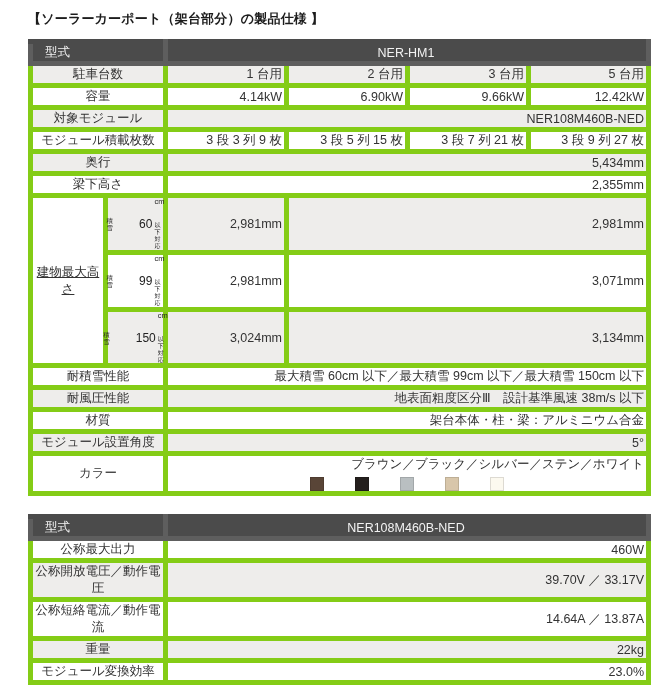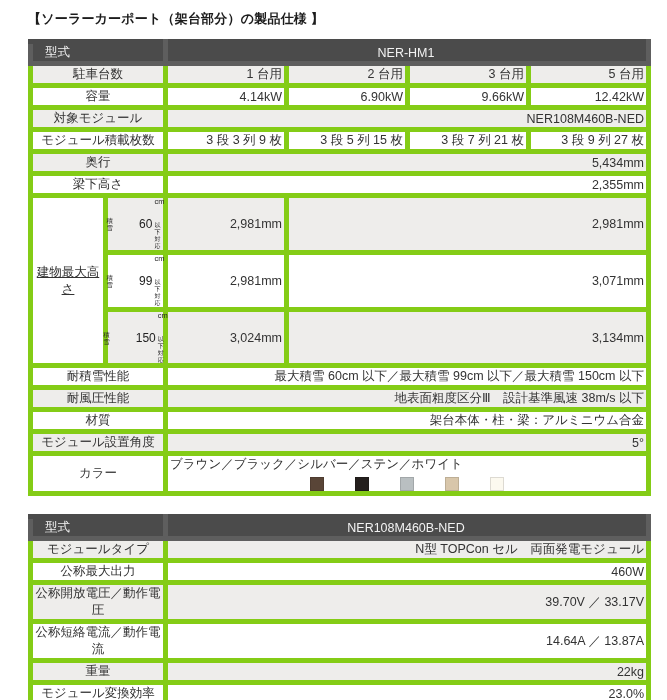--- a/index.html
+++ b/index.html
@@ -42,21 +42,21 @@
   .badge .stack{
     display:inline-block;width:7px;font-size:6.5px;line-height:1.08;
     word-break:break-all;text-align:center;color:#222;
   }
   .badge .num{font-size:12px;color:#222;margin-left:24px;}
   .badge .sub{display:flex;flex-direction:column;align-items:flex-start;gap:16px;}
   .badge .sub .cm{font-size:7.5px;line-height:1.1;color:#222;}
   .badge .sub .note{font-size:6px;line-height:1.15;color:#222;}
   
   td.color-cell{padding:7px 6px 8px 6px;height:auto;}
-  .color-names{text-align:left;font-size:12.5px;}
+  .color-names{text-align:right;font-size:12.5px;}
   .swatch-row{display:flex;justify-content:center;gap:31px;margin-top:4px;}
   .swatch{
     width:14px;height:14px;
     border:1px solid rgba(0,0,0,0.12);
     box-sizing:border-box;
   }
 </style>
 </head>
 <body>
 
@@ -189,24 +189,20 @@
   <table class="spec">
     <colgroup>
       <col style="width:135px">
         <col style="width:483px">
     </colgroup>
     <tbody>
         <tr class="head">
       <th>型式</th>
       <th class="center">NER108M460B-NED</th>
     </tr>
-    <tr class="alt">
-      <td class="label">モジュールタイプ</td>
-      <td class="val">N型 TOPCon セル　両面発電モジュール</td>
-    </tr>
     <tr>
       <td class="label">公称最大出力</td>
       <td class="val">460W</td>
     </tr>
     <tr class="alt">
       <td class="label">公称開放電圧／動作電圧</td>
       <td class="val">39.70V ／ 33.17V</td>
     </tr>
     <tr>
       <td class="label">公称短絡電流／動作電流</td>

